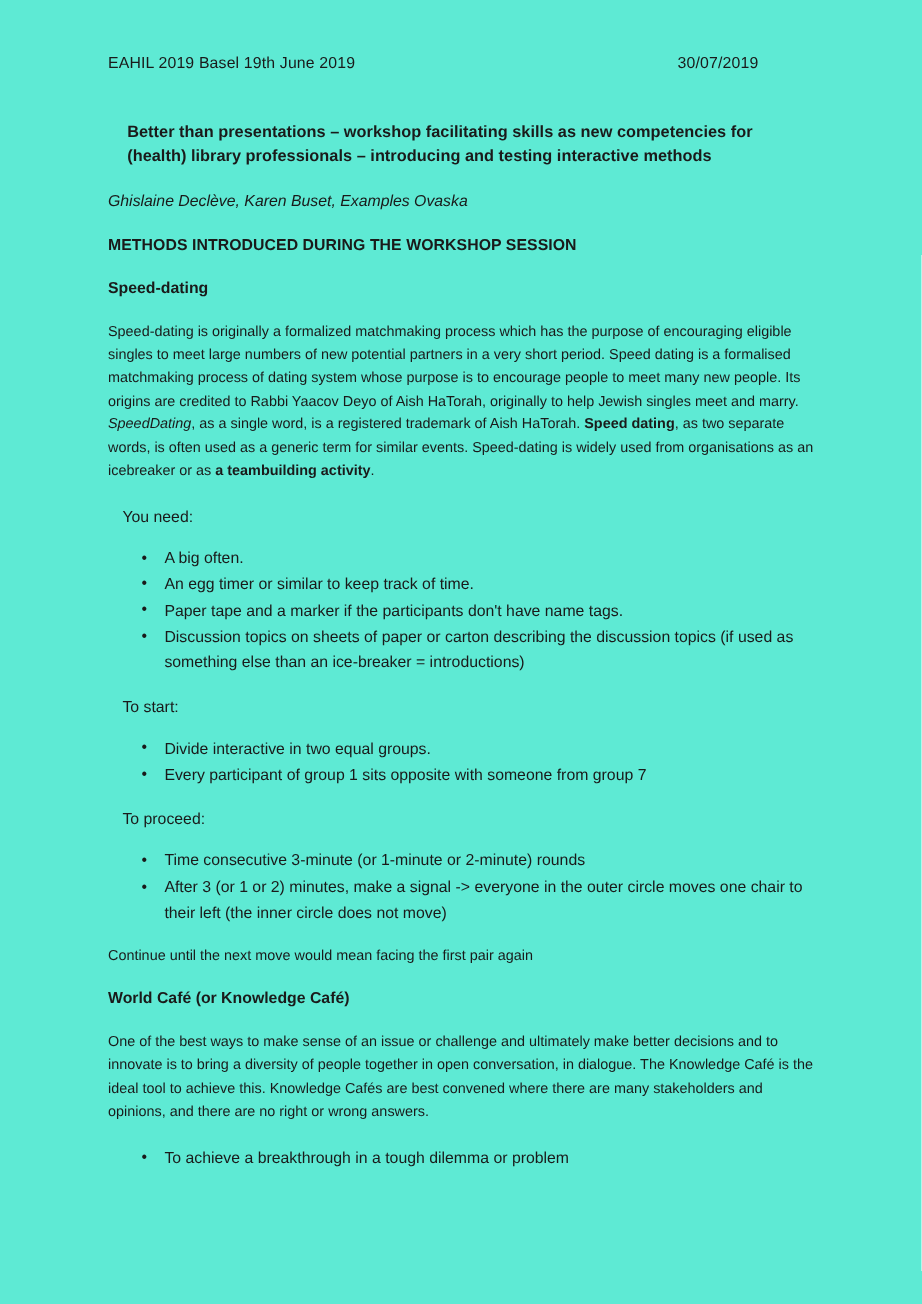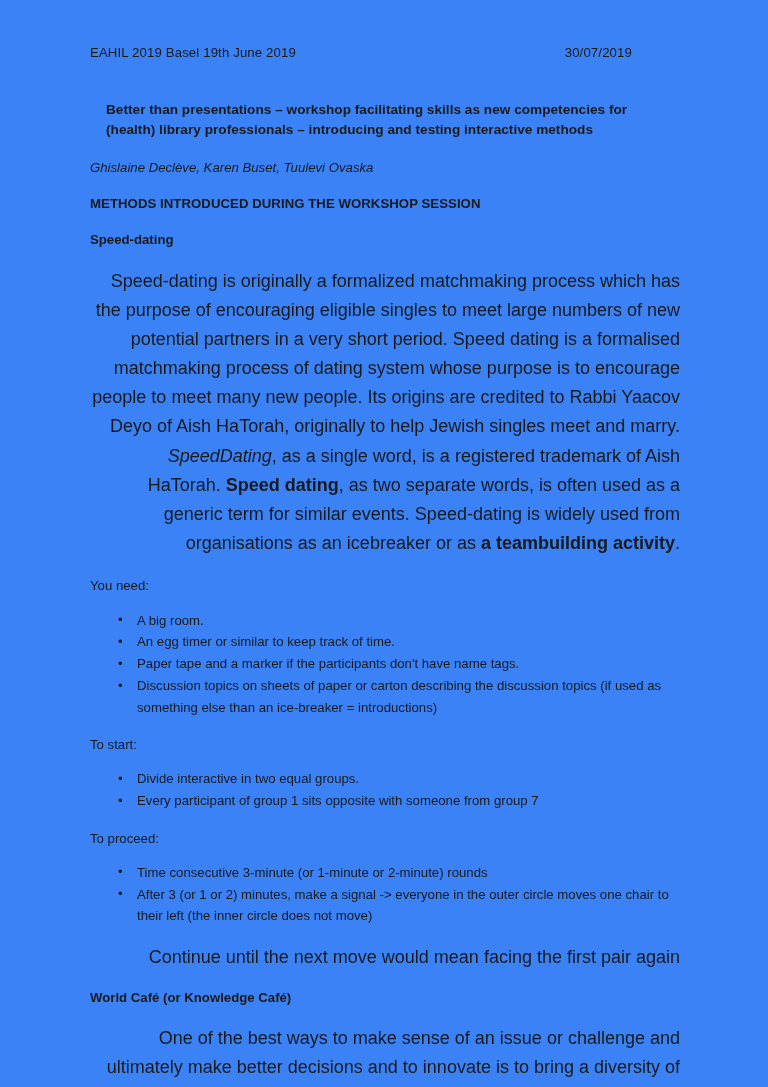--- a/index.html
+++ b/index.html
@@ -11,21 +11,21 @@
     width: 768px;
     height: 1087px;
     font-family: "Liberation Sans", sans-serif;
     color: #1a1a1a;
     -webkit-font-smoothing: antialiased;
   }
   .page {
     position: relative;
     width: 768px;
     height: 1087px;
-    background: #3b82f6;
+    background: #5eead4;
     box-sizing: border-box;
     padding: 44px 88px 0 90px;
   }
   .doc-header {
     display: flex;
     align-items: baseline;
     font-size: 13.2px;
     line-height: 1.35;
     margin: 0 0 38px 0;
     letter-spacing: 0.01em;
@@ -58,30 +58,30 @@
     margin: 0 0 18px 0;
     letter-spacing: 0.004em;
   }
   h3.subhead {
     font-size: 13.2px;
     font-weight: bold;
     line-height: 1.4;
     margin: 0 0 17px 0;
   }
   p.body {
-    font-size: 18px;
+    font-size: 12px;
     line-height: 1.62;
     margin: 0 0 17px 0;
     max-width: 592px;
-    text-align: right;
+    text-align: left;
   }
   p.lead-in {
     font-size: 13.2px;
     line-height: 1.62;
-    margin: 0 0 13px 0;
+    margin: 0 0 13px 12px;
   }
   ul.bullets {
     list-style: none;
     margin: 0 0 16px 0;
     padding: 0;
   }
   ul.bullets > li {
     position: relative;
     font-size: 13.2px;
     line-height: 1.62;
@@ -106,31 +106,31 @@
 <div class="page">
 
   <div class="doc-header">
     <span class="hdr-left">EAHIL 2019 Basel 19th June 2019</span>
     <span class="hdr-spacer"></span>
     <span class="hdr-right">30/07/2019</span>
   </div>
 
   <h1 class="title">Better than presentations – workshop facilitating skills as new competencies for (health) library professionals – introducing and testing interactive methods</h1>
 
-  <div class="authors">Ghislaine Declève, Karen Buset, Tuulevi Ovaska</div>
+  <div class="authors">Ghislaine Declève, Karen Buset, Examples Ovaska</div>
 
   <h2 class="section-caps">METHODS INTRODUCED DURING THE WORKSHOP SESSION</h2>
 
   <h3 class="subhead">Speed-dating</h3>
 
   <p class="body"><span>Speed-dating is originally a formalized matchmaking process which has the purpose of encouraging eligible singles to meet large numbers of new potential partners in a very short period. Speed dating is a formalised matchmaking process of dating system whose purpose is to encourage people to meet many new people. Its origins are credited to Rabbi Yaacov Deyo of Aish HaTorah, originally to help Jewish singles meet and marry. </span><em>SpeedDating</em><span>, as a single word, is a registered trademark of Aish HaTorah. </span><strong>Speed dating</strong><span>, as two separate words, is often used as a generic term for similar events. Speed-dating is widely used from organisations as an icebreaker or as </span><strong>a teambuilding activity</strong><span>.</span></p>
 
   <p class="lead-in">You need:</p>
   <ul class="bullets">
-    <li>A big room.</li>
+    <li>A big often.</li>
     <li>An egg timer or similar to keep track of time.</li>
     <li>Paper tape and a marker if the participants don't have name tags.</li>
     <li>Discussion topics on sheets of paper or carton describing the discussion topics (if used as something else than an ice-breaker = introductions)</li>
   </ul>
 
   <p class="lead-in">To start:</p>
   <ul class="bullets">
     <li>Divide interactive in two equal groups.</li>
     <li>Every participant of group 1 sits opposite with someone from group 7</li>
   </ul>

